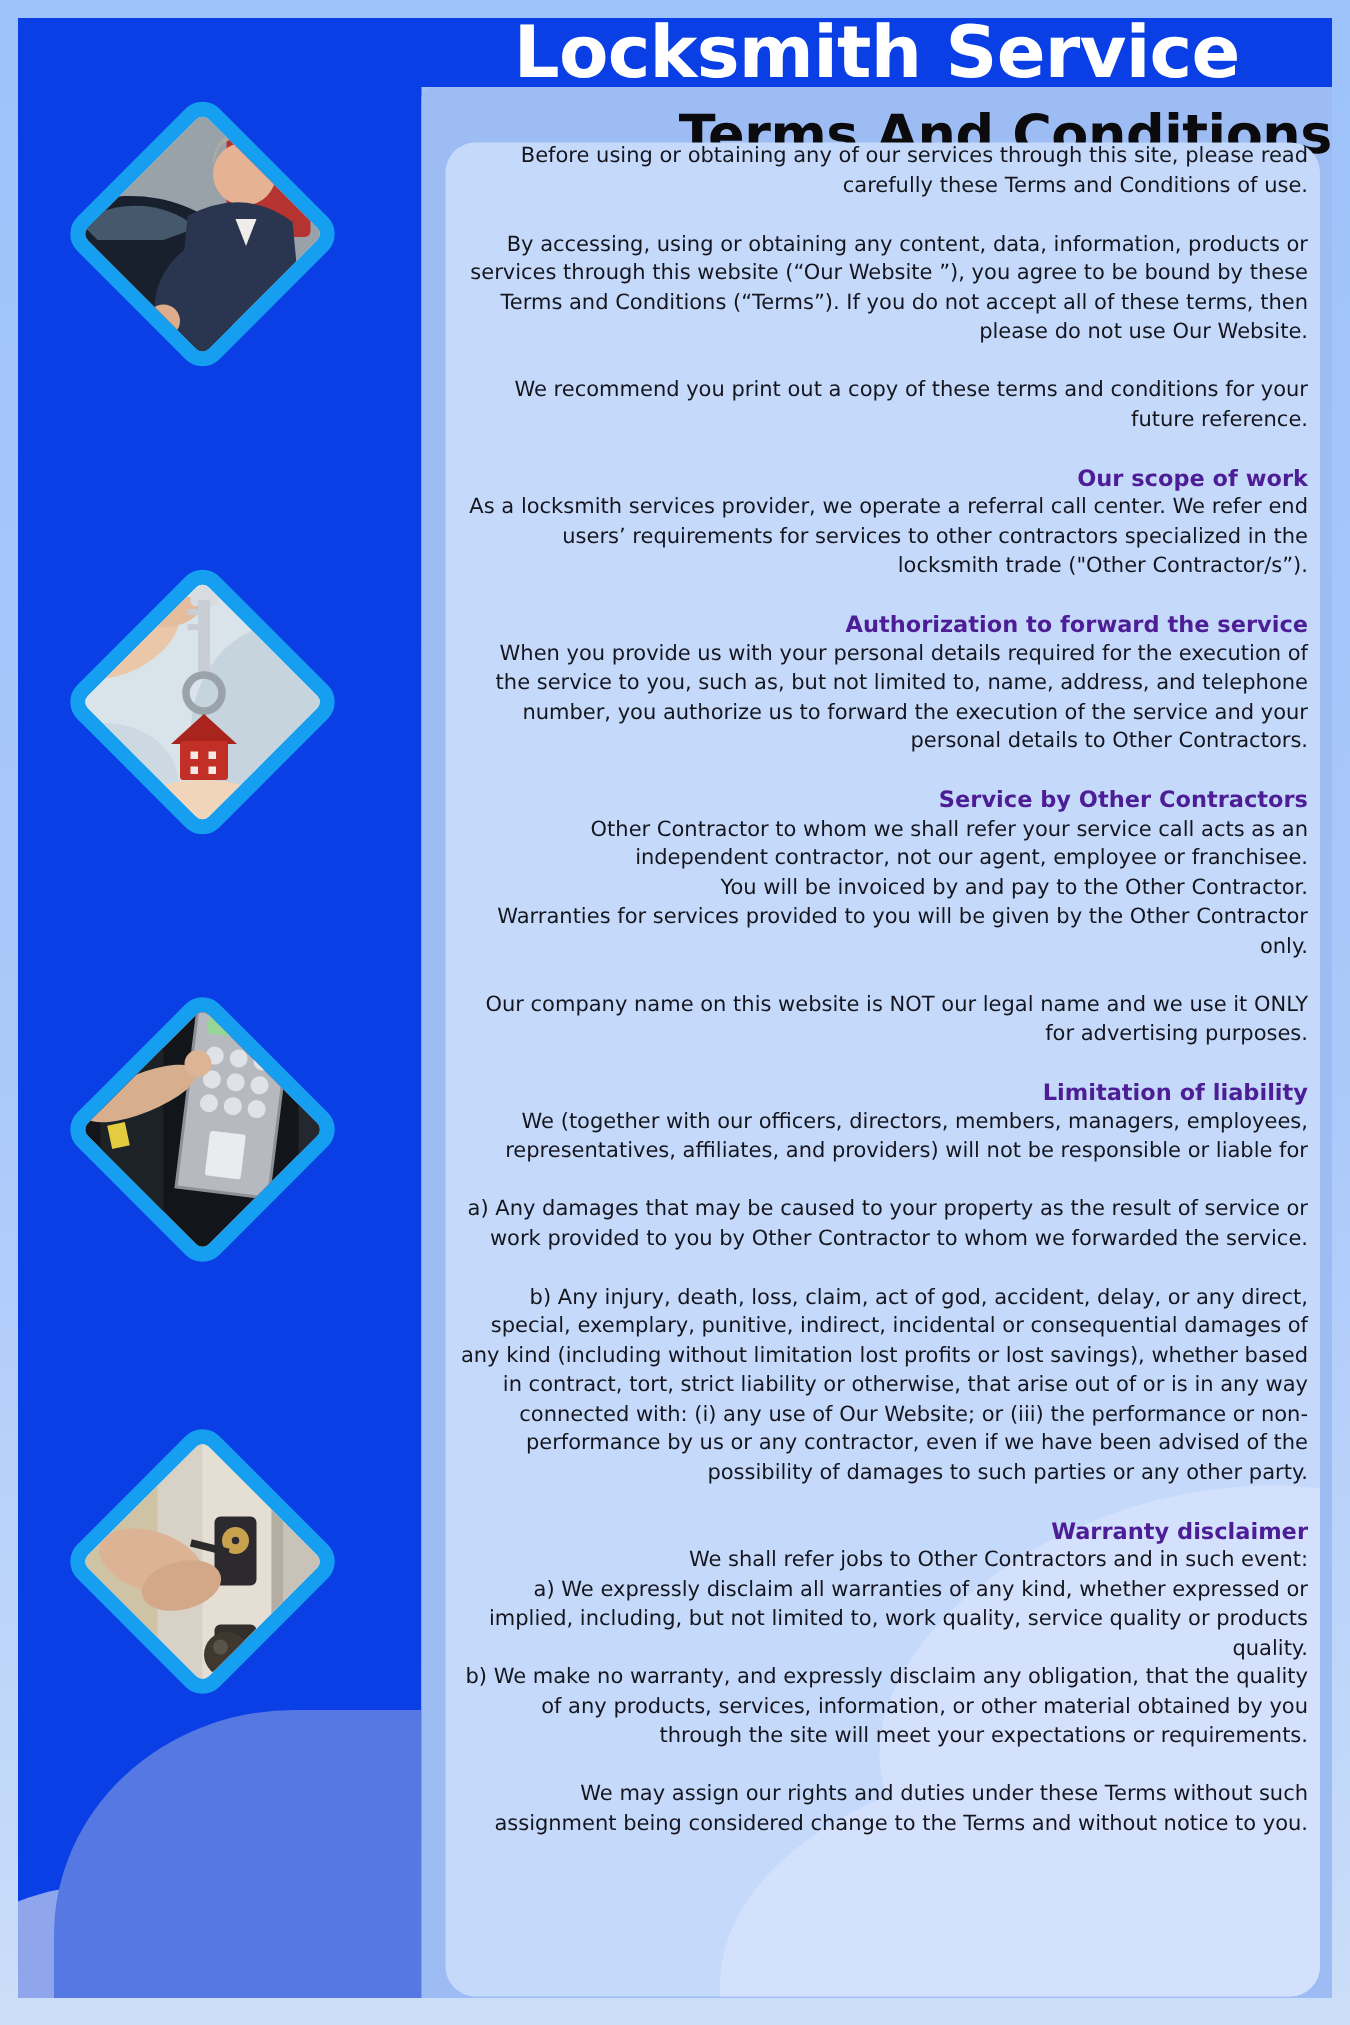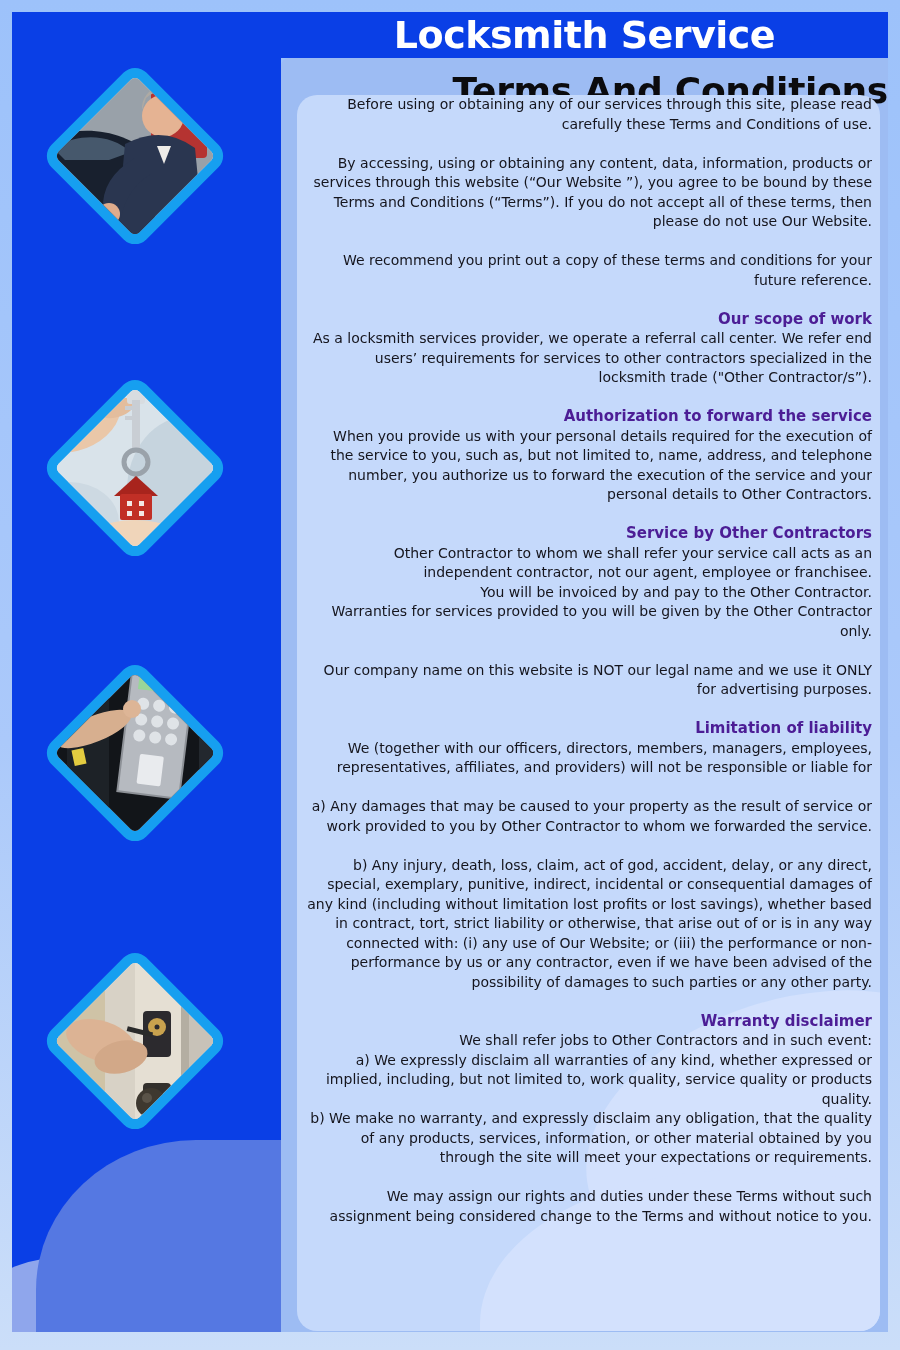--- a/index.html
+++ b/index.html
@@ -19,21 +19,21 @@
   *{box-sizing:border-box;}
   html,body{margin:0;padding:0;background:#e8edf5;}
   .page{
     position:relative;width:900px;height:1350px;margin:0 auto;overflow:hidden;
     background:linear-gradient(180deg,var(--page-border-top) 0%,#abc9fa 55%,var(--page-border-bottom) 100%);
     font-family:"DejaVu Sans",sans-serif;
   }
   .header-bar{position:absolute;left:12px;top:12px;width:876px;height:46px;background:var(--primary-blue);}
   .app-title{
     position:absolute;left:281px;top:12px;width:607px;height:46px;line-height:47px;
-    text-align:center;color:var(--title-white);font-size:38px;font-weight:800;letter-spacing:-0.5px;
+    text-align:center;color:var(--title-white);font-size:48px;font-weight:800;letter-spacing:-0.5px;
   }
   .left-col{position:absolute;left:12px;top:12px;width:269px;height:1320px;background:var(--primary-blue);overflow:hidden;}
   .col-blob-light{position:absolute;left:-70px;top:1245px;width:250px;height:210px;border-radius:50%;background:var(--left-blob-light);}
   .col-blob-main{position:absolute;left:24px;top:1128px;width:270px;height:200px;background:var(--left-blob);border-top-left-radius:160px 150px;}
   .diamond{
     position:absolute;left:56px;width:134px;height:134px;border:10px solid var(--diamond-border);
     border-radius:16px;transform:rotate(45deg);overflow:hidden;background:#dfe6ec;
   }
   .d1{top:77px}.d2{top:389px}.d3{top:674px}.d4{top:962px}
   .ph{position:absolute;left:50%;top:50%;width:192px;height:192px;margin:-96px 0 0 -96px;transform:rotate(-45deg);}

